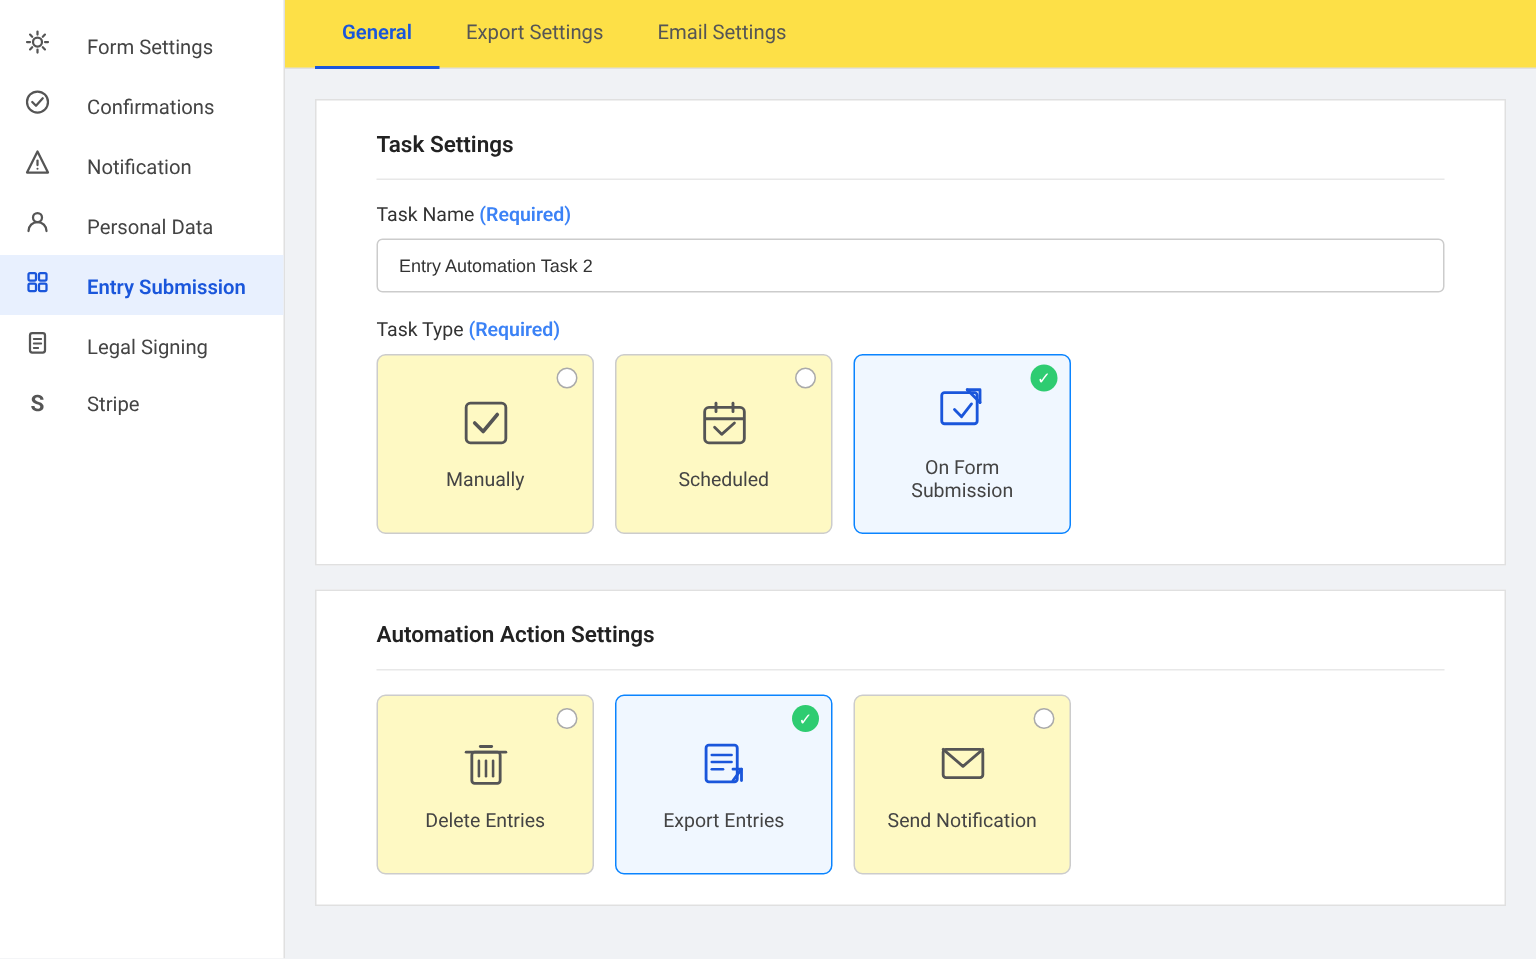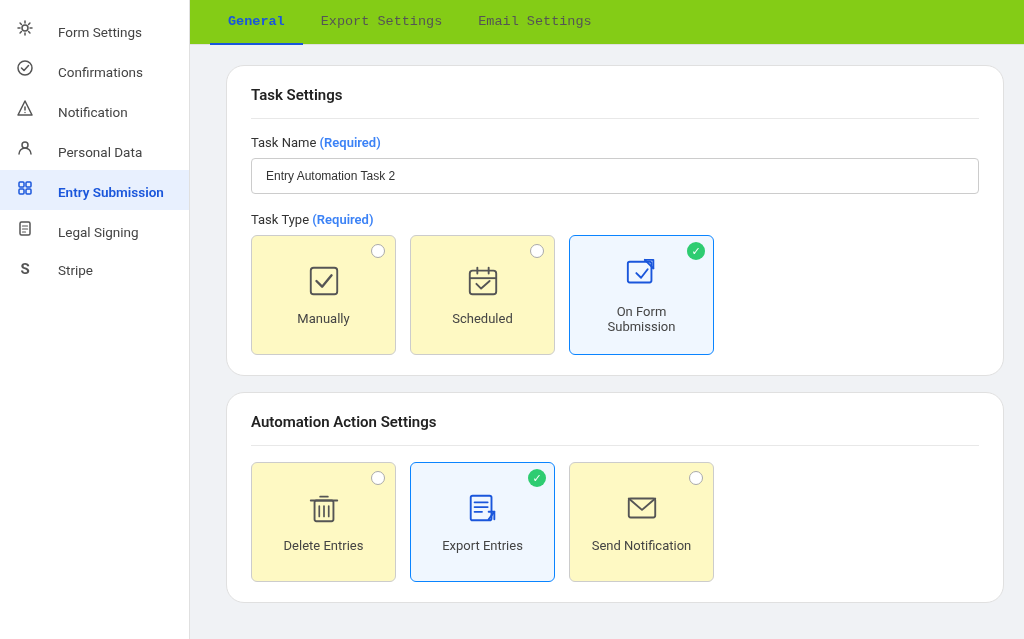--- a/index.html
+++ b/index.html
@@ -46,26 +46,25 @@
     
     .main {
       flex: 1;
       display: flex;
       flex-direction: column;
       overflow: hidden;
     }
 
     
     .tabs {
-      background: #84cc16;
+      background: #fde047;
       border-bottom: 1px solid #e0e0e0;
       display: flex;
       padding: 0 20px;
       gap: 0;
-      font-family: Liberation Mono, monospace;
     }
     .tab {
       padding: 14px 18px;
       cursor: pointer;
       color: #555;
       font-size: 13.5px;
       border-bottom: 2px solid transparent;
       margin-bottom: -1px;
     }
     .tab.active {
@@ -81,23 +80,22 @@
       padding: 20px;
       display: flex;
       flex-direction: column;
       gap: 16px;
     }
 
     
     .card {
       background: #fff;
       border: 1px solid #e0e0e0;
-      border-radius: 18px;
-      padding: 20px 24px;
-      margin-left: 16px;
+      border-radius: 0;
+      padding: 20px 40px;
     }
     .card-title {
       font-size: 15px;
       font-weight: 600;
       color: #222;
       margin-bottom: 16px;
       padding-bottom: 14px;
       border-bottom: 1px solid #e8e8e8;
     }
 

